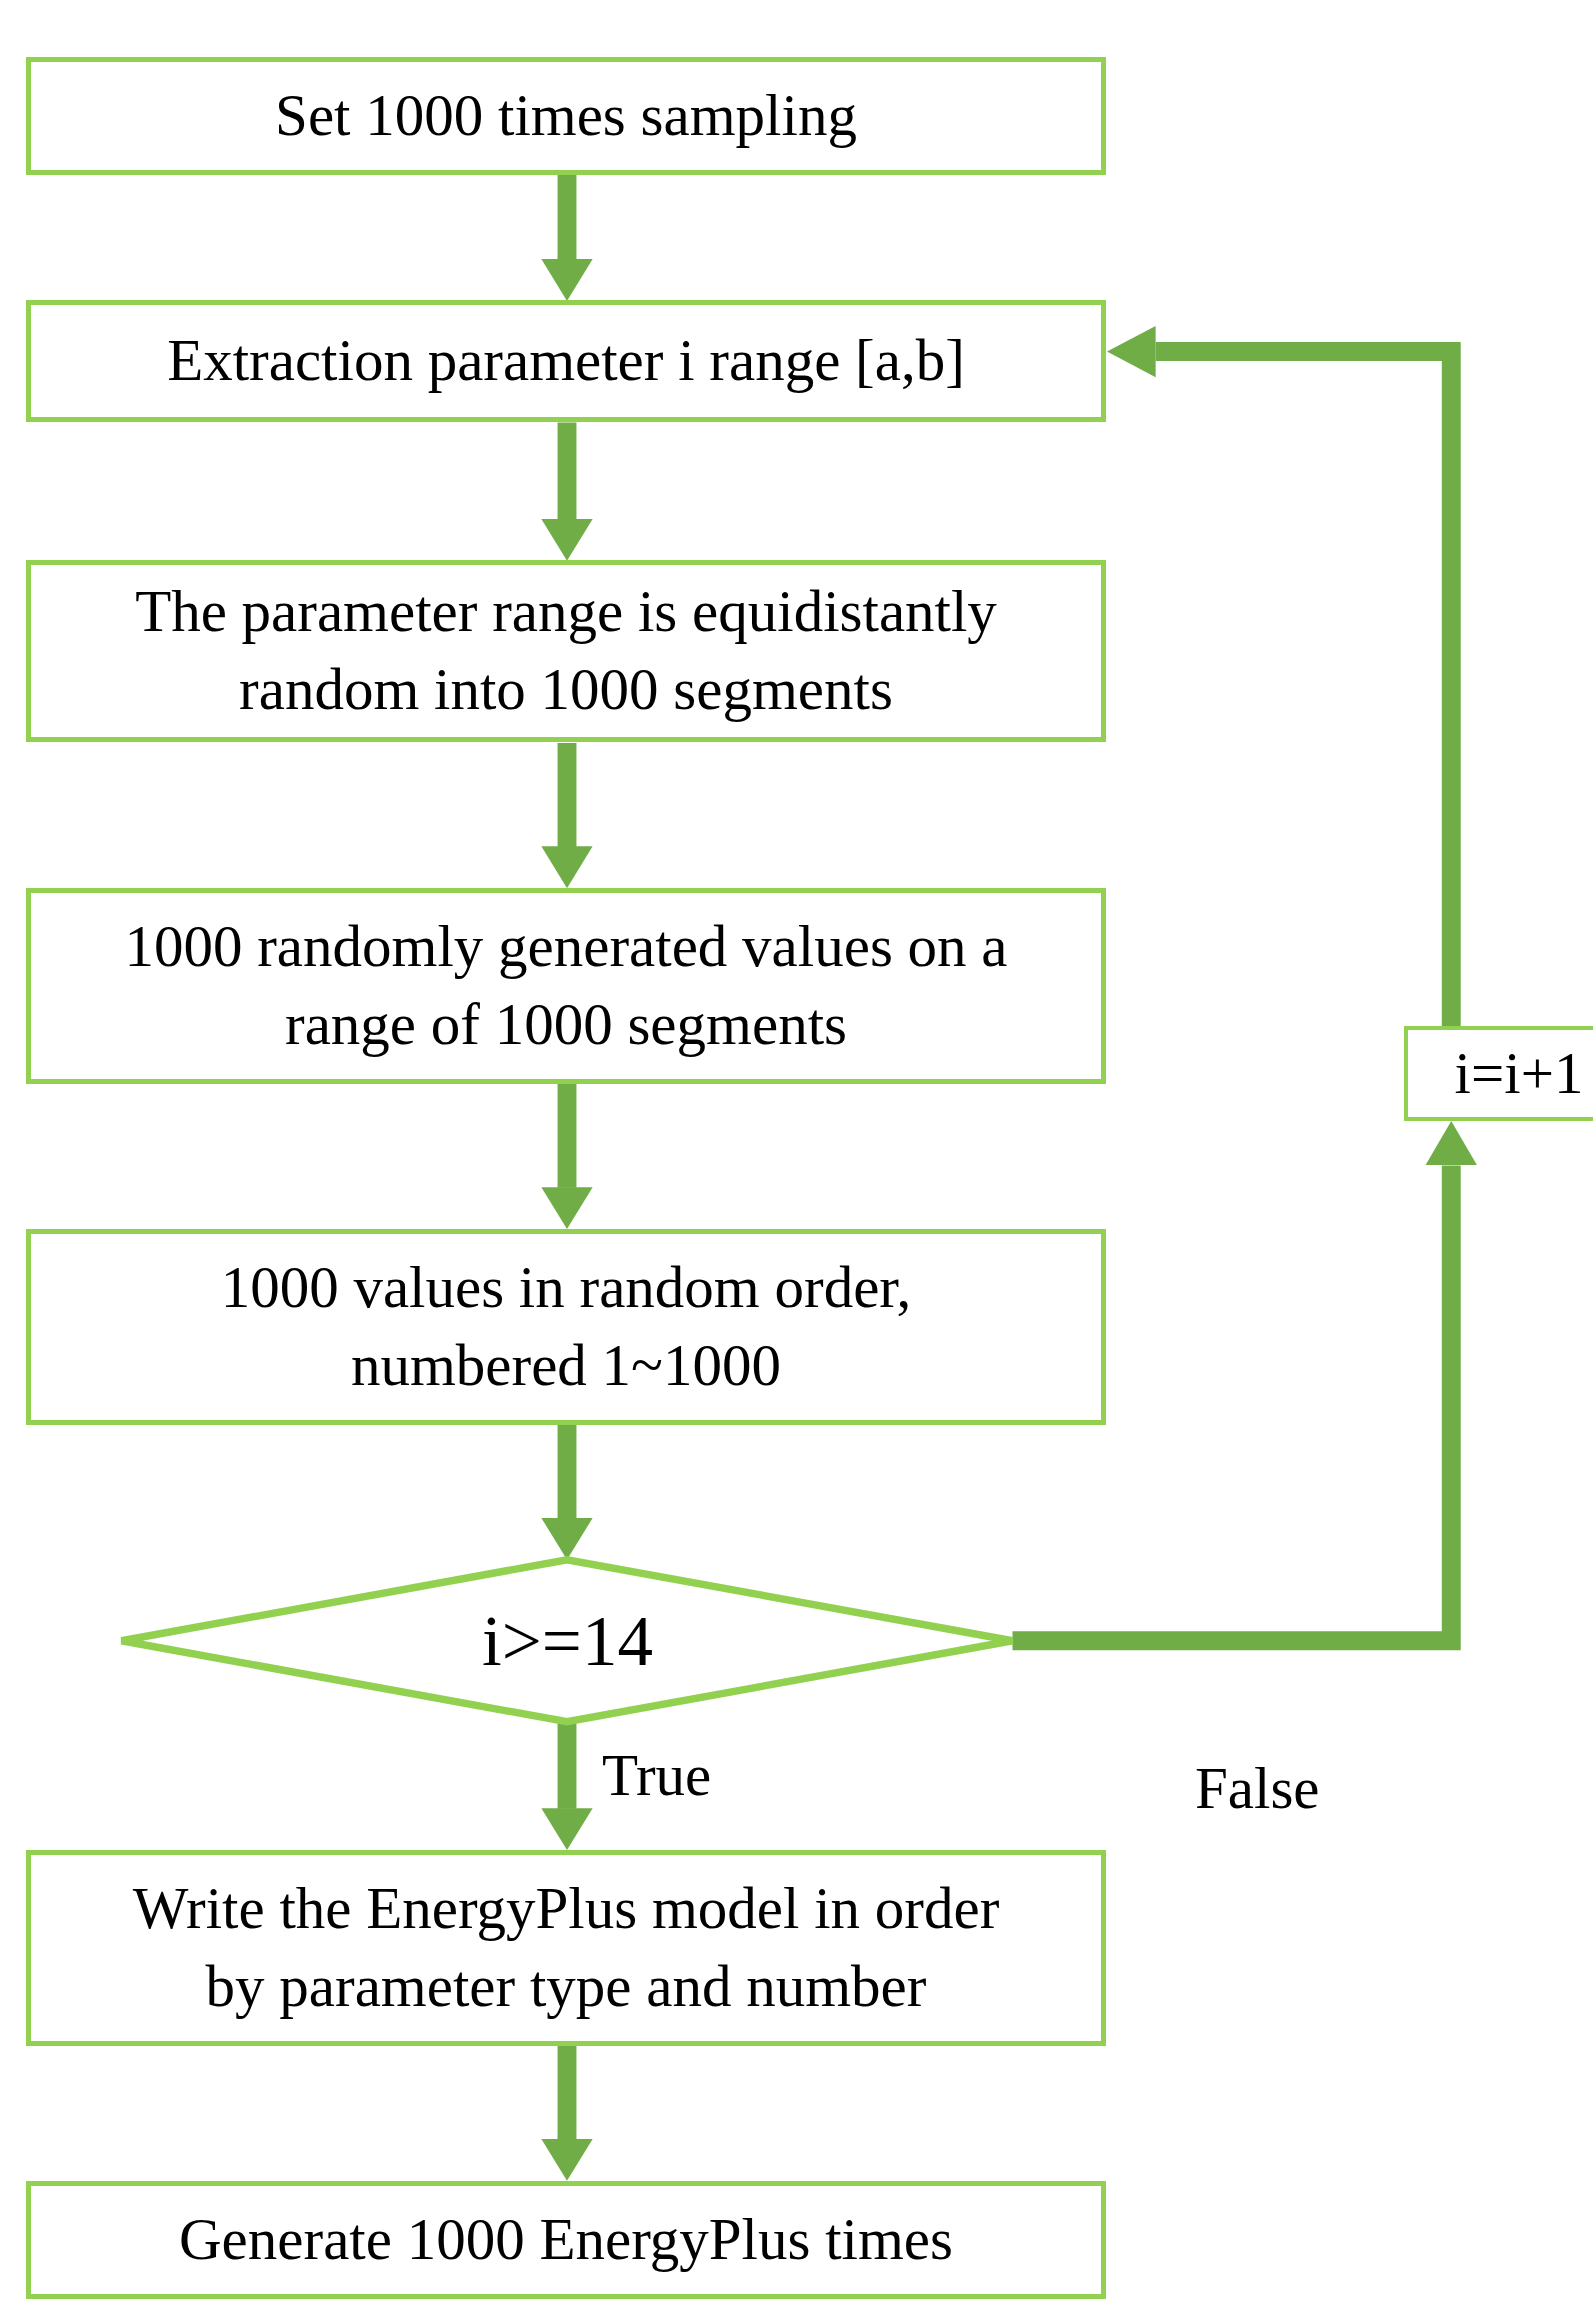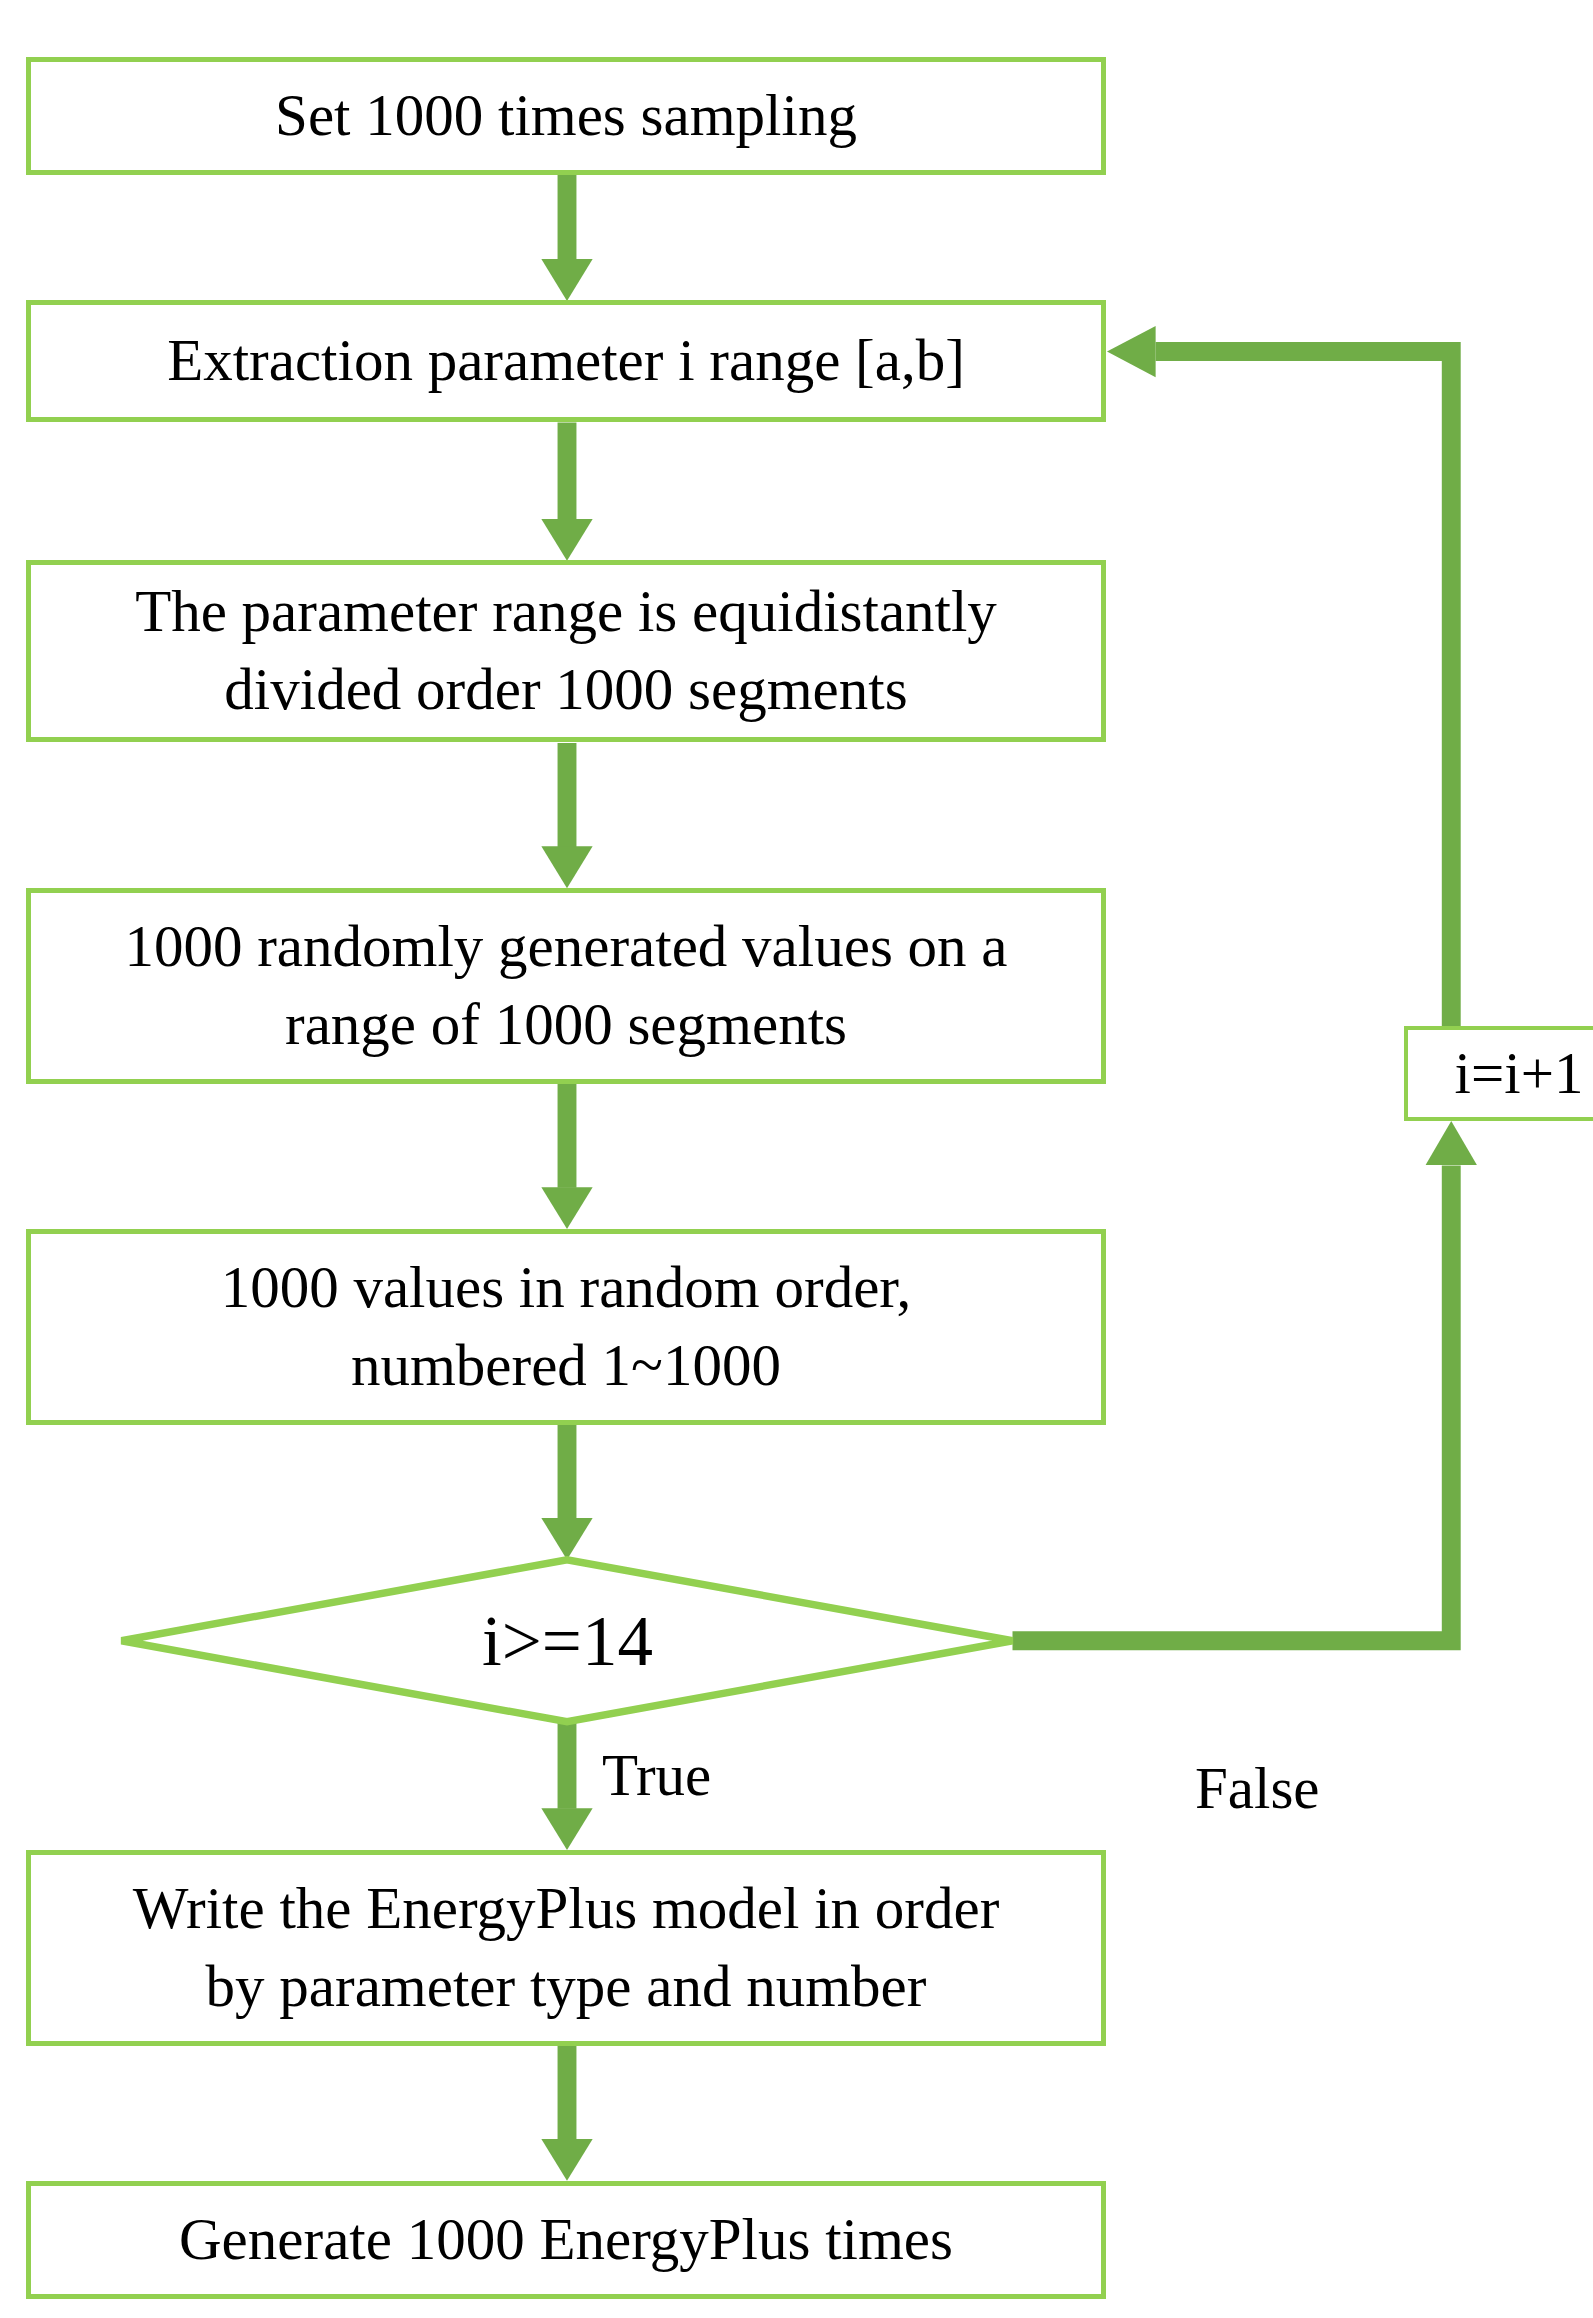--- a/index.html
+++ b/index.html
@@ -138,21 +138,21 @@
     </g>
 
     <polygon class="diamond-shape" points="180,2430 840,2310 1500,2430 840,2550"></polygon>
   </svg>
 
   <div class="box main-col b1">Set 1000 times sampling</div>
 
   <div class="box main-col b2">Extraction parameter i range [a,b]</div>
 
   <div class="box main-col b3">The parameter range is equidistantly
-divided order 1000 segments</div>
+random into 1000 segments</div>
 
   <div class="box main-col b4">1000 randomly generated values on a
 range of 1000 segments</div>
 
   <div class="box main-col b5">1000 values in random order,
 numbered 1~1000</div>
 
   <div class="decision-label">i&gt;=14</div>
 
   <div class="box b-inc">i=i+1</div>

